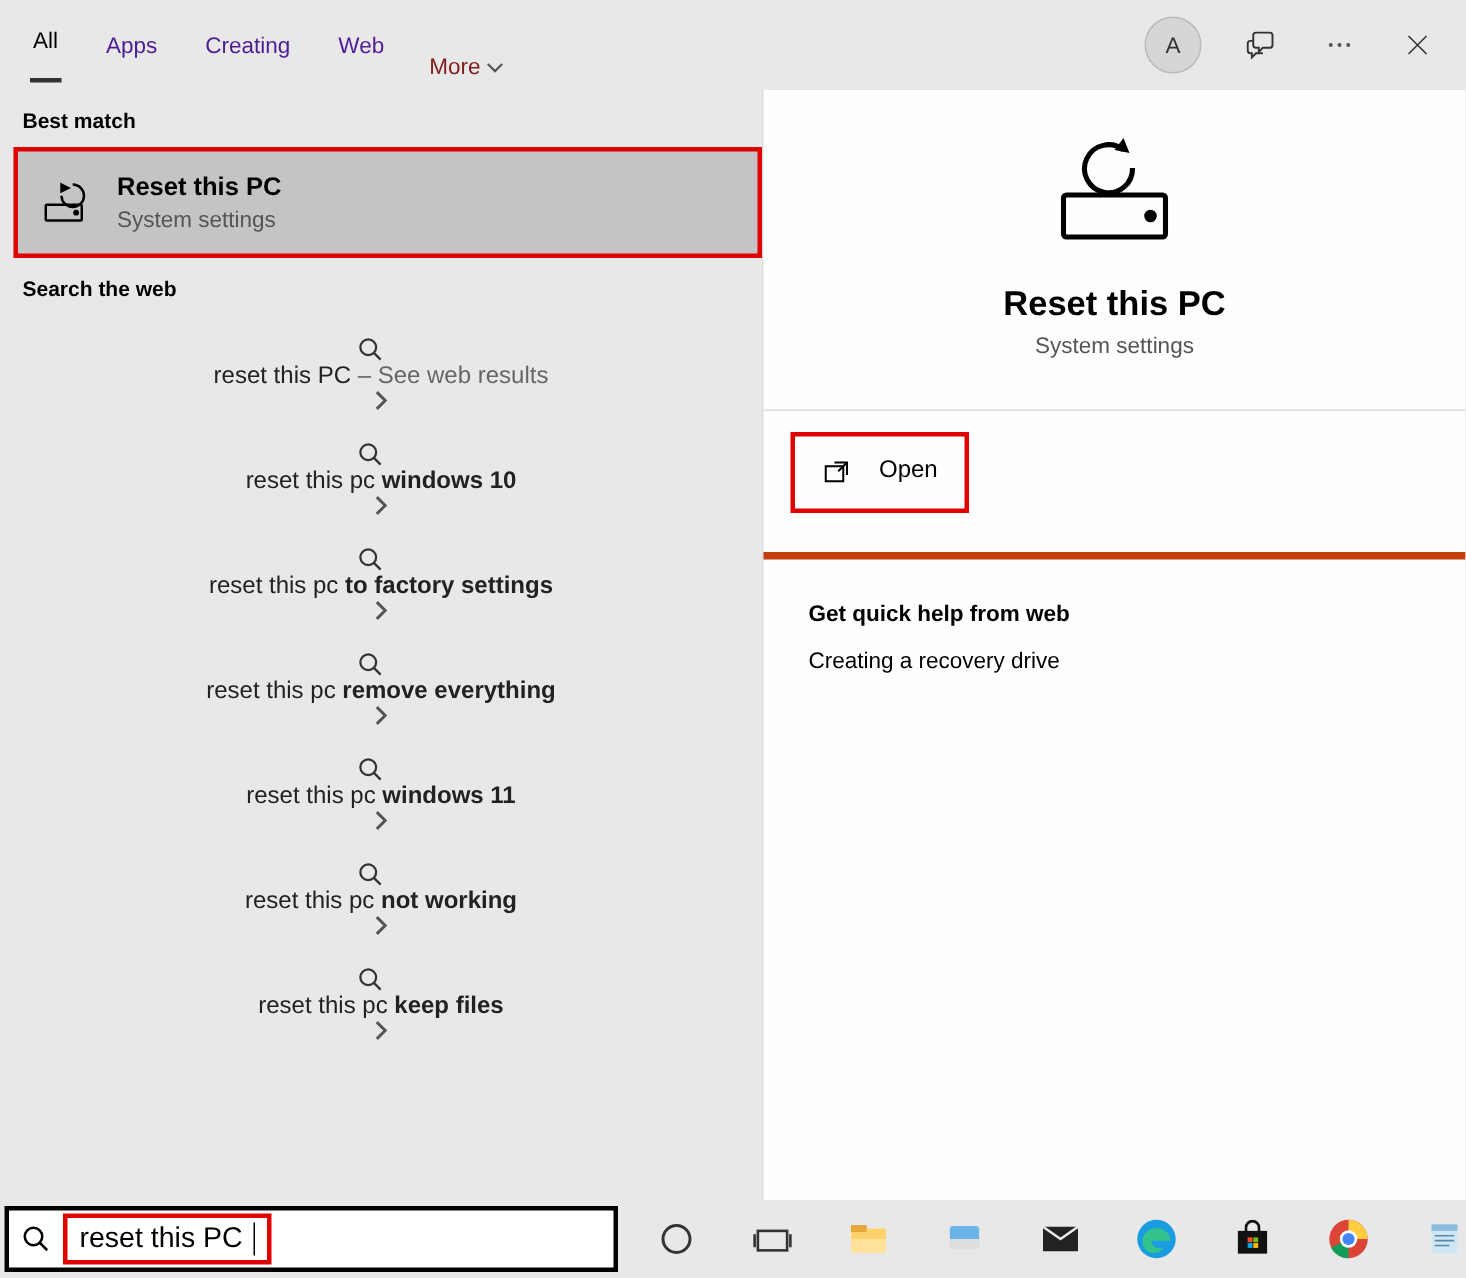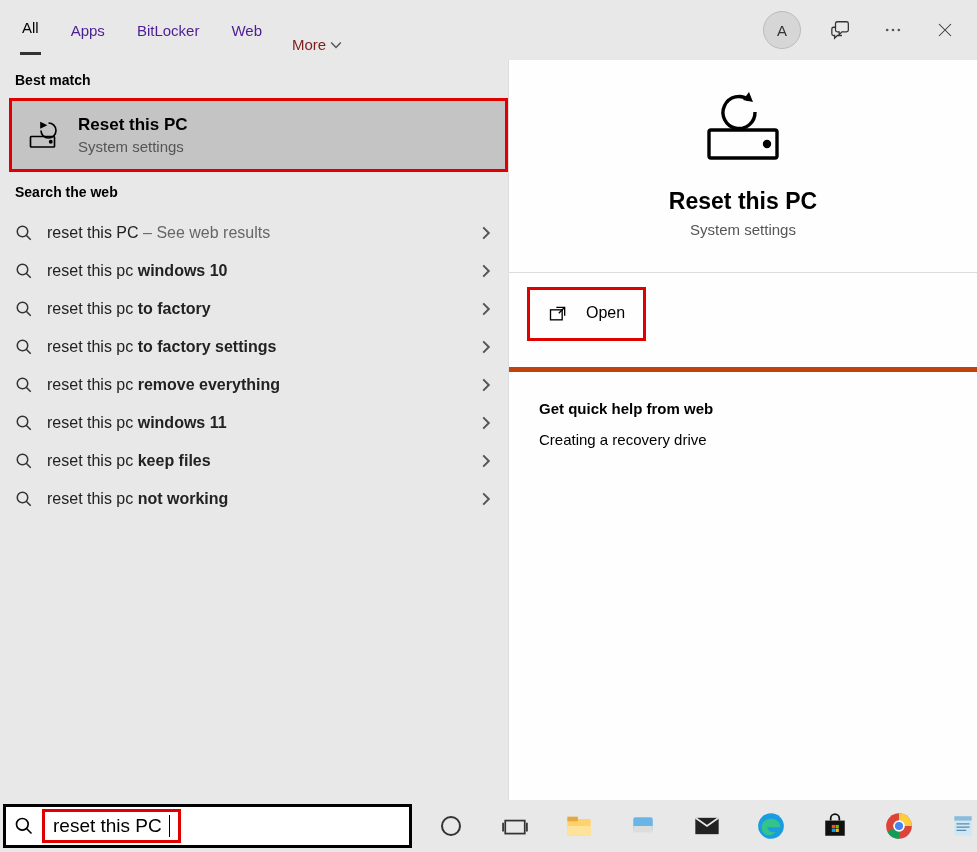--- a/index.html
+++ b/index.html
@@ -21,21 +21,21 @@
 
   .section-h { font-size:14px; font-weight:600; padding:12px 15px 10px; }
   .red-box { border:3px solid #e10000; }
 
   .best-match { display:flex; align-items:center; gap:16px; padding:14px 14px; background:#c4c4c4; margin:0 0 0 9px; }
   .reset-icon { width:36px; height:36px; }
   .bm-title { font-size:17px; font-weight:650; }
   .bm-sub { font-size:15px; color:#555; margin-top:3px; }
 
   .web-list { padding:4px 0; }
-  .web-item { display:flex; align-items:center; padding:10px 15px; cursor:pointer; }
+  .web-item { display:flex; align-items:center; padding:10px 15px; cursor:pointer;flex-direction:column; }
   .web-item .mag { width:18px; height:18px; margin-right:14px; flex:none; }
   .web-item .txt { flex:1; font-size:16px; color:#222; }
   .web-item .txt b { font-weight:650; }
   .web-item .light { color:#666; }
   .web-item .chev { width:14px; height:14px; color:#555; }
 
   .detail-head { text-align:center; padding:0 0 34px; }
   .detail-head .big-icon { margin-bottom:18px; }
   .detail-title { font-size:23px; font-weight:600; }
   .detail-sub { font-size:15px; color:#555; margin-top:6px; }
@@ -57,21 +57,21 @@
   .task-icons { display:flex; align-items:center; gap:36px; padding-left:22px; }
   .task-icons .taskicon { width:28px; height:28px; display:flex; align-items:center; justify-content:center; }
 </style>
 </head>
 <body>
 
 <div class="top-bar">
   <div class="tabs">
     <div class="tab active">All</div>
     <div class="tab">Apps</div>
-    <div class="tab">BitLocker</div>
+    <div class="tab">Creating</div>
     <div class="tab">Web</div>
     <div class="more">
       <span>More</span>
       <svg viewBox="0 0 10 10">
           <path d="M1 3l4 4 4-4" stroke="#555" stroke-width="1.2" fill="none"></path>
         </svg>
     </div>
   </div>
   <div class="top-right">
     <div class="avatar">A</div>
@@ -132,30 +132,20 @@
           <span class="txt">reset this pc <b>windows 10</b><span class="light"></span></span>
           <svg class="chev" viewBox="0 0 10 10">
             <path d="M3 1l4 4-4 4" stroke="#555" stroke-width="1.4" fill="none"></path>
           </svg>
         </div>
         <div class="web-item">
           <svg class="mag" viewBox="0 0 24 24" fill="none" stroke="#333" stroke-width="2">
             <circle cx="10" cy="10" r="7"></circle>
             <path d="M21 21l-6-6"></path>
           </svg>
-          <span class="txt">reset this pc <b>to factory</b><span class="light"></span></span>
-          <svg class="chev" viewBox="0 0 10 10">
-            <path d="M3 1l4 4-4 4" stroke="#555" stroke-width="1.4" fill="none"></path>
-          </svg>
-        </div>
-        <div class="web-item">
-          <svg class="mag" viewBox="0 0 24 24" fill="none" stroke="#333" stroke-width="2">
-            <circle cx="10" cy="10" r="7"></circle>
-            <path d="M21 21l-6-6"></path>
-          </svg>
           <span class="txt">reset this pc <b>to factory settings</b><span class="light"></span></span>
           <svg class="chev" viewBox="0 0 10 10">
             <path d="M3 1l4 4-4 4" stroke="#555" stroke-width="1.4" fill="none"></path>
           </svg>
         </div>
         <div class="web-item">
           <svg class="mag" viewBox="0 0 24 24" fill="none" stroke="#333" stroke-width="2">
             <circle cx="10" cy="10" r="7"></circle>
             <path d="M21 21l-6-6"></path>
           </svg>
@@ -172,31 +162,31 @@
           <span class="txt">reset this pc <b>windows 11</b><span class="light"></span></span>
           <svg class="chev" viewBox="0 0 10 10">
             <path d="M3 1l4 4-4 4" stroke="#555" stroke-width="1.4" fill="none"></path>
           </svg>
         </div>
         <div class="web-item">
           <svg class="mag" viewBox="0 0 24 24" fill="none" stroke="#333" stroke-width="2">
             <circle cx="10" cy="10" r="7"></circle>
             <path d="M21 21l-6-6"></path>
           </svg>
+          <span class="txt">reset this pc <b>not working</b><span class="light"></span></span>
+          <svg class="chev" viewBox="0 0 10 10">
+            <path d="M3 1l4 4-4 4" stroke="#555" stroke-width="1.4" fill="none"></path>
+          </svg>
+        </div>
+        <div class="web-item">
+          <svg class="mag" viewBox="0 0 24 24" fill="none" stroke="#333" stroke-width="2">
+            <circle cx="10" cy="10" r="7"></circle>
+            <path d="M21 21l-6-6"></path>
+          </svg>
           <span class="txt">reset this pc <b>keep files</b><span class="light"></span></span>
-          <svg class="chev" viewBox="0 0 10 10">
-            <path d="M3 1l4 4-4 4" stroke="#555" stroke-width="1.4" fill="none"></path>
-          </svg>
-        </div>
-        <div class="web-item">
-          <svg class="mag" viewBox="0 0 24 24" fill="none" stroke="#333" stroke-width="2">
-            <circle cx="10" cy="10" r="7"></circle>
-            <path d="M21 21l-6-6"></path>
-          </svg>
-          <span class="txt">reset this pc <b>not working</b><span class="light"></span></span>
           <svg class="chev" viewBox="0 0 10 10">
             <path d="M3 1l4 4-4 4" stroke="#555" stroke-width="1.4" fill="none"></path>
           </svg>
         </div>
       </div>
   </div>
 
   <div class="right">
     <div class="detail-head">
       <div class="big-icon">

